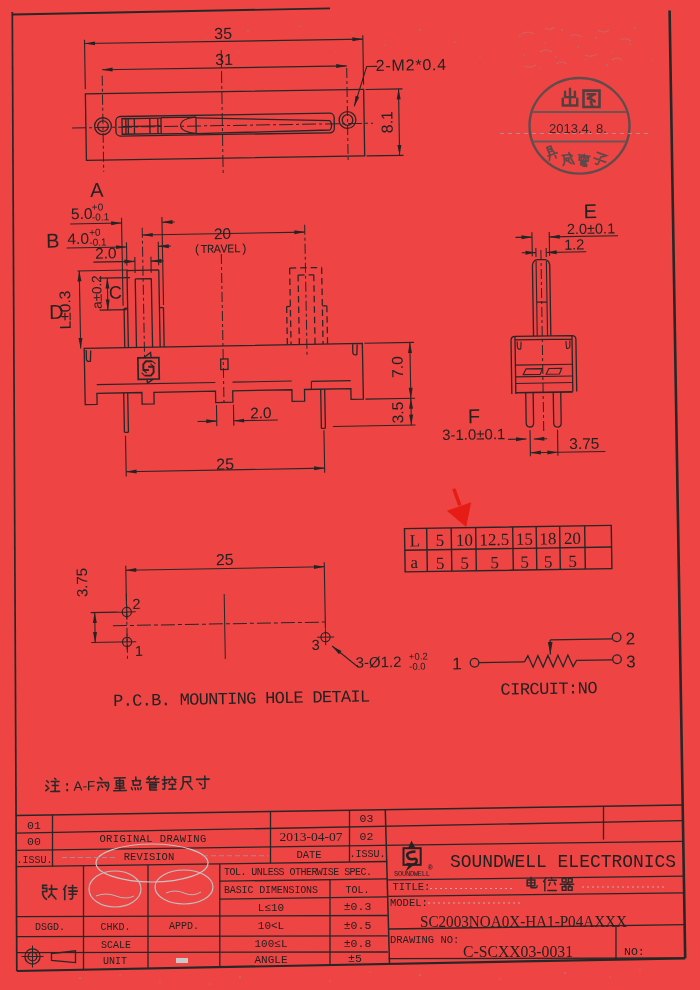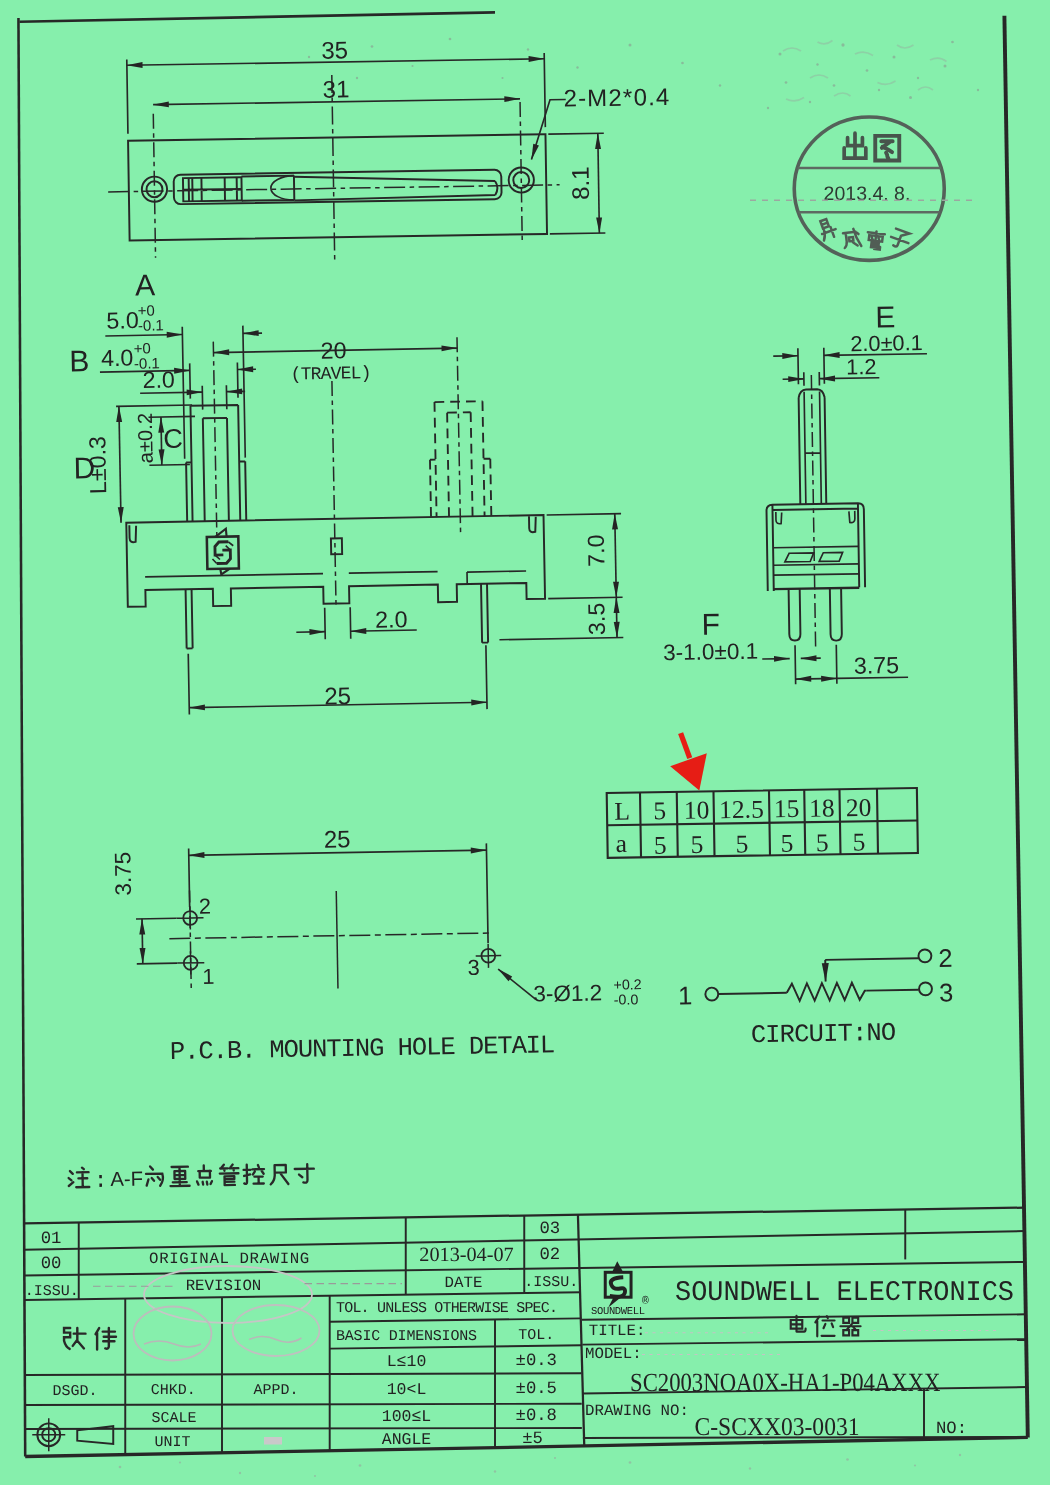--- a/index.html
+++ b/index.html
@@ -1,16 +1,16 @@
 <!DOCTYPE html>
 <html><head>
 <meta charset="utf-8">
 <style>
   html,body{margin:0;padding:0;background:#fff;}
-  .page{position:relative;width:700px;height:990px;background:#86efac;overflow:hidden;
+  .page{position:relative;width:700px;height:990px;background:#ef4444;overflow:hidden;
         font-family:"Liberation Sans", sans-serif;}
   svg{position:absolute;left:0;top:0;}
   text{fill:#222;}
 </style>
 </head>
 <body>
 <div class="page">
 <svg viewBox="0 0 700 990" width="700" height="990">
 <defs>
   <marker id="ar" orient="auto" markerWidth="11" markerHeight="6" refX="9.8" refY="3">

